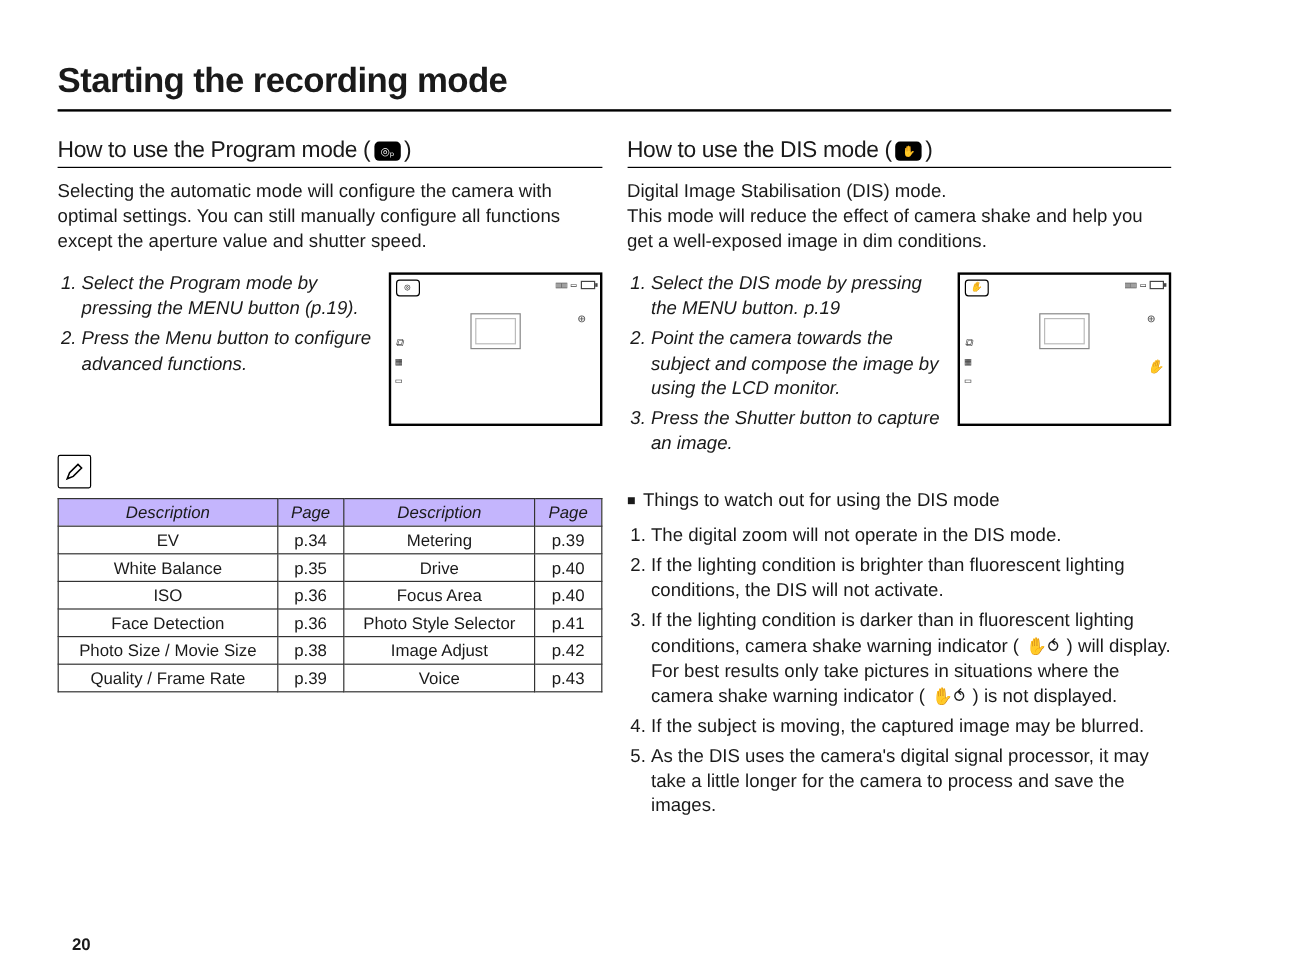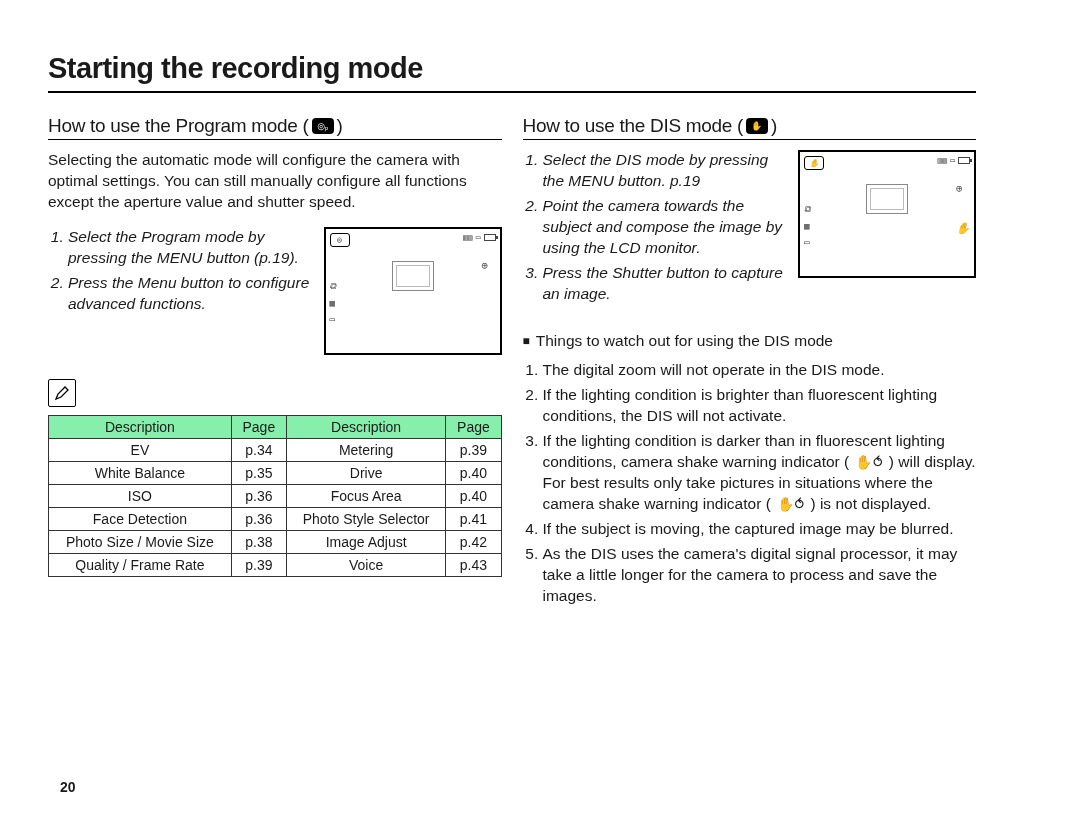--- a/index.html
+++ b/index.html
@@ -142,21 +142,22 @@
     width: 100%;
     font-size: 14px;
   }
   table.func-table th, table.func-table td {
     border: 1px solid #333;
     padding: 3px 8px;
     text-align: center;
     font-weight: normal;
   }
   table.func-table th {
-    background: #86efac;
+    background: #c4b5fd;
+    font-style: italic;
   }
   .bullet-head {
     font-size: 15.5px;
     margin: 18px 0 10px 0;
   }
   .bullet-head .sq { font-size:12px; margin-right:6px; vertical-align:1px;}
   ol.notes-list {
     margin: 0;
     padding-left: 20px;
     font-size: 15.5px;
@@ -278,20 +279,22 @@
     </div>
 
     <div class="col">
 
       <h2 class="section-heading">
         <span>How to use the DIS mode (</span>
         <span class="mode-badge">✋</span>
         <span> )</span>
       </h2>
 
+      <p class="intro" style="white-space:pre-line">Digital Image Stabilisation (DIS) mode.
+This mode will reduce the effect of camera shake and help you get a well-exposed image in dim conditions.</p>
 
       <div class="steps-wrap">
         <div class="steps-text">
           <ol class="steps">
             <li>Select the DIS mode by pressing the MENU button. p.19</li>
             <li>Point the camera towards the subject and compose the image by using the LCD monitor.</li>
             <li>Press the Shutter button to capture an image.</li>
           </ol>
         </div>
         <div class="lcd-illus">

